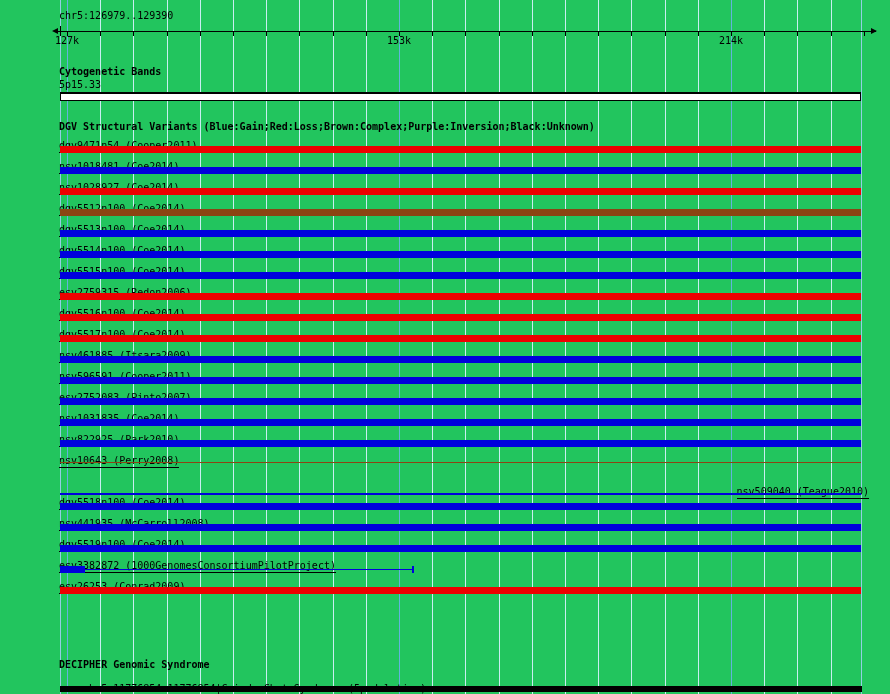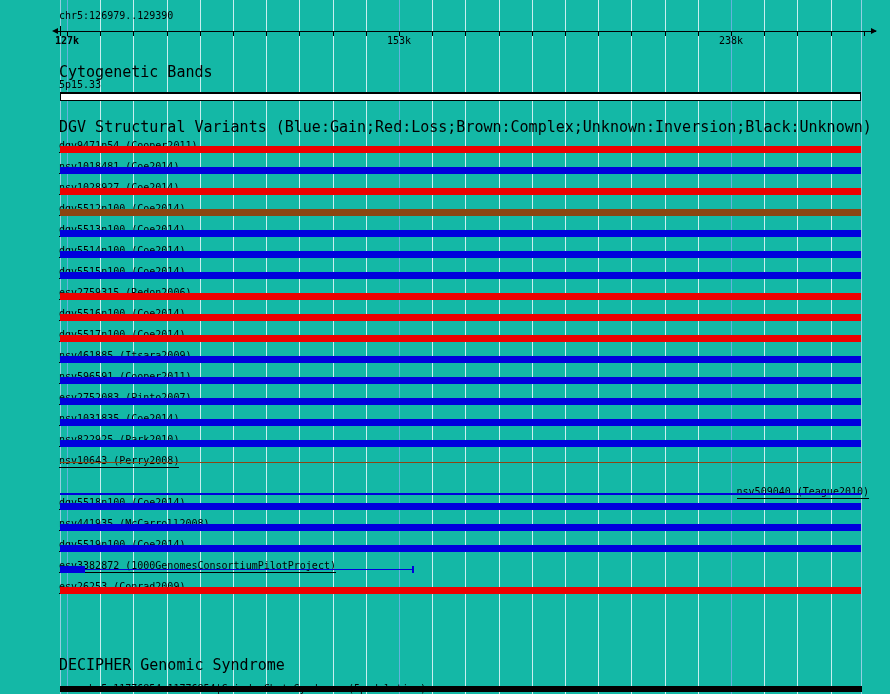--- a/index.html
+++ b/index.html
@@ -1,28 +1,28 @@
 <!DOCTYPE html>
 <html><head>
 <meta charset="utf-8">
 <style>
   html,body{margin:0;padding:0;background:#fff;}
   #canvas{
     position:relative;width:890px;height:694px;overflow:hidden;
-    background:#14b8a6;
+    background:#22c55e;
     font-family:"DejaVu Sans Mono","Liberation Mono",monospace;
     color:#000;
   }
   .grid{position:absolute;top:0;bottom:0;width:1px;}
   .grid.minor{background:#c9eef0;}
   .grid.major{background:#64b2dc;}
   .grid.bound{background:#93cfe2;}
 
   .txt{position:absolute;font-size:10px;line-height:11px;white-space:pre;}
-  .title{position:absolute;font-size:15px;line-height:12px;font-weight:normal;white-space:pre;}
+  .title{position:absolute;font-size:10px;line-height:12px;font-weight:bold;white-space:pre;}
 
   .ruler-line{position:absolute;left:55px;top:31px;width:821px;height:1px;background:#000;}
   .arrowhead{position:absolute;top:28px;width:0;height:0;border-top:3px solid transparent;border-bottom:3px solid transparent;}
   .arrowhead.left{left:52px;border-right:6px solid #000;}
   .arrowhead.right{left:871px;border-left:6px solid #000;}
   .tick{position:absolute;top:31px;width:1px;height:5px;background:#000;}
   .tick.start{top:26px;height:10px;}
   .tick-label{position:absolute;top:35px;font-size:10px;line-height:11px;transform:translateX(-50%);white-space:pre;}
 
   .band-rect{position:absolute;left:60px;width:801px;top:92px;height:9px;background:#fff;
@@ -95,30 +95,30 @@
       <div class="tick" style="left: 631.4px;"></div>
       <div class="tick" style="left: 664.6px;"></div>
       <div class="tick" style="left: 697.8px;"></div>
       <div class="tick" style="left: 731px;"></div>
       <div class="tick" style="left: 764.2px;"></div>
       <div class="tick" style="left: 797.4px;"></div>
       <div class="tick" style="left: 830.6px;"></div>
       <div class="tick" style="left: 863.8px;"></div>
     </div>
   <div id="ruler-labels">
-      <div class="tick-label" style="left: 67px; font-weight: bold;">127k</div>
+      <div class="tick-label" style="left: 67px;">127k</div>
       <div class="tick-label" style="left: 399px;">153k</div>
-      <div class="tick-label" style="left: 731px;">238k</div>
+      <div class="tick-label" style="left: 731px;">214k</div>
     </div>
 
   <div class="title" style="left:59px;top:66px;">Cytogenetic Bands</div>
   <div class="txt" style="left:59px;top:79px;">5p15.33</div>
   <div class="band-rect"></div>
 
-  <div class="title" style="left:59px;top:121px;">DGV Structural Variants (Blue:Gain;Red:Loss;Brown:Complex;Unknown:Inversion;Black:Unknown)</div>
+  <div class="title" style="left:59px;top:121px;">DGV Structural Variants (Blue:Gain;Red:Loss;Brown:Complex;Purple:Inversion;Black:Unknown)</div>
   <div id="dgv-rows">
       <div class="vrow" style="top: 134px;">
     <span class="vlabel">dgv9471n54 (Cooper2011)</span>
   <div class="bar" style="left: 1px; top: 12px; width: 801px; height: 7px; background: rgb(238, 0, 0);"></div></div>
       <div class="vrow" style="top: 155px;">
     <span class="vlabel">nsv1018481 (Coe2014)</span>
   <div class="bar" style="left: 1px; top: 12px; width: 801px; height: 7px; background: rgb(0, 0, 221);"></div></div>
       <div class="vrow" style="top: 176px;">
     <span class="vlabel">nsv1028927 (Coe2014)</span>
   <div class="bar" style="left: 1px; top: 12px; width: 801px; height: 7px; background: rgb(238, 0, 0);"></div></div>

